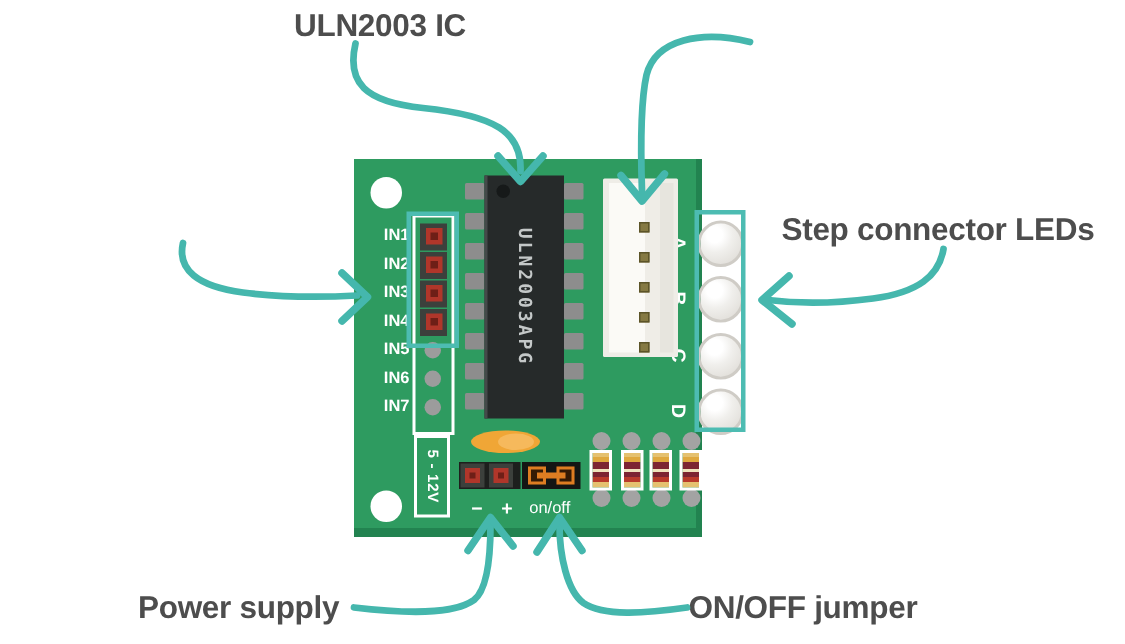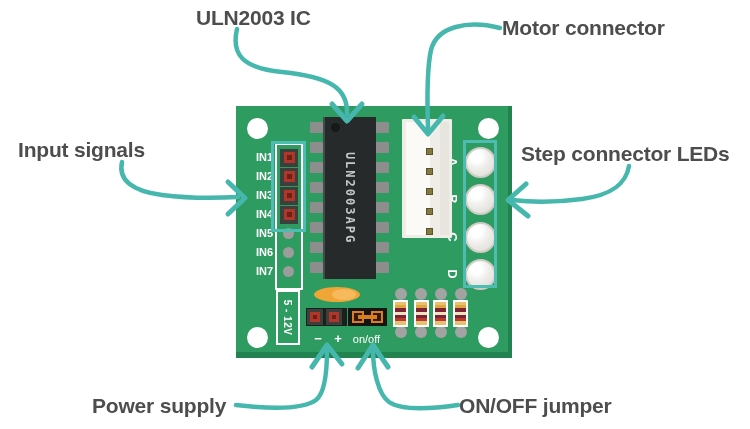--- a/index.html
+++ b/index.html
@@ -1,21 +1,21 @@
 <!DOCTYPE html>
 <html><head>
 <meta charset="utf-8">
 <style>
   html,body{margin:0;padding:0;background:#ffffff;}
   #scene{position:relative;width:750px;height:429px;background:#ffffff;overflow:hidden;
          font-family:"Liberation Sans",sans-serif;}
   .callout{position:absolute;font-weight:700;font-size:21px;color:#4d4d4d;white-space:nowrap;letter-spacing:-0.2px;}
   #arrows{position:absolute;left:0;top:0;z-index:6;pointer-events:none;}
   
-  #board{position:absolute;left:236px;top:106px;width:276px;height:252px;background:#2e9b60;
+  #board{position:absolute;left:236px;top:106px;width:232px;height:252px;background:#2e9b60;
          box-shadow:inset -4px -6px 0 #228350;z-index:1;}
   .hole{position:absolute;width:21px;height:21px;border-radius:50%;background:#ffffff;}
   .in-label{position:absolute;left:6px;width:31px;text-align:right;font-size:11px;font-weight:700;color:#ffffff;line-height:14px;}
   .wbox{position:absolute;border:2px solid #ffffff;box-sizing:border-box;}
   .tealbox{position:absolute;border:3px solid #4dbcb2;box-sizing:border-box;z-index:4;}
   .pin-housing{position:absolute;width:18px;height:18px;background:#3c403c;}
   .pin-red{position:absolute;left:3.5px;top:3.5px;width:11px;height:11px;background:#b0362a;}
   .pin-red-core{position:absolute;left:3px;top:3px;width:5px;height:5px;background:#6e1f17;}
   .pad{position:absolute;width:11px;height:11px;border-radius:50%;background:#9c9c9c;}
   #ic{position:absolute;left:87px;top:11px;width:53px;height:162px;background:#262a2a;
@@ -48,22 +48,20 @@
             #efe3bd 45% 56%,#7c2433 56% 70%,#b93a2c 70% 84%,#e5c170 84% 100%);}
   .vtext{position:absolute;left:0;top:0;width:100%;height:100%;display:flex;align-items:center;justify-content:center;}
   .vtext span{transform:rotate(90deg);white-space:nowrap;font-size:10px;font-weight:700;color:#ffffff;letter-spacing:0.5px;}
 </style>
 </head>
 <body>
 
 <div id="scene">
 
   <div class="callout" style="left:196px;top:6px;">ULN2003 IC</div>
-  <div class="callout" style="left:502px;top:16px;">Motor connector</div>
-  <div class="callout" style="left:18px;top:138px;">Input signals</div>
   <div class="callout" style="left:521px;top:142px;">Step connector LEDs</div>
   <div class="callout" style="left:459px;top:394px;">ON/OFF jumper</div>
   <div class="callout" style="left:92px;top:394px;">Power supply</div>
 
   <div id="board">
 
     <div class="hole" style="left:10.5px;top:11.5px;"></div>
     <div class="hole" style="left:241.5px;top:11.5px;"></div>
     <div class="hole" style="left:10.5px;top:220.5px;"></div>
     <div class="hole" style="left:241.5px;top:220.5px;"></div>

